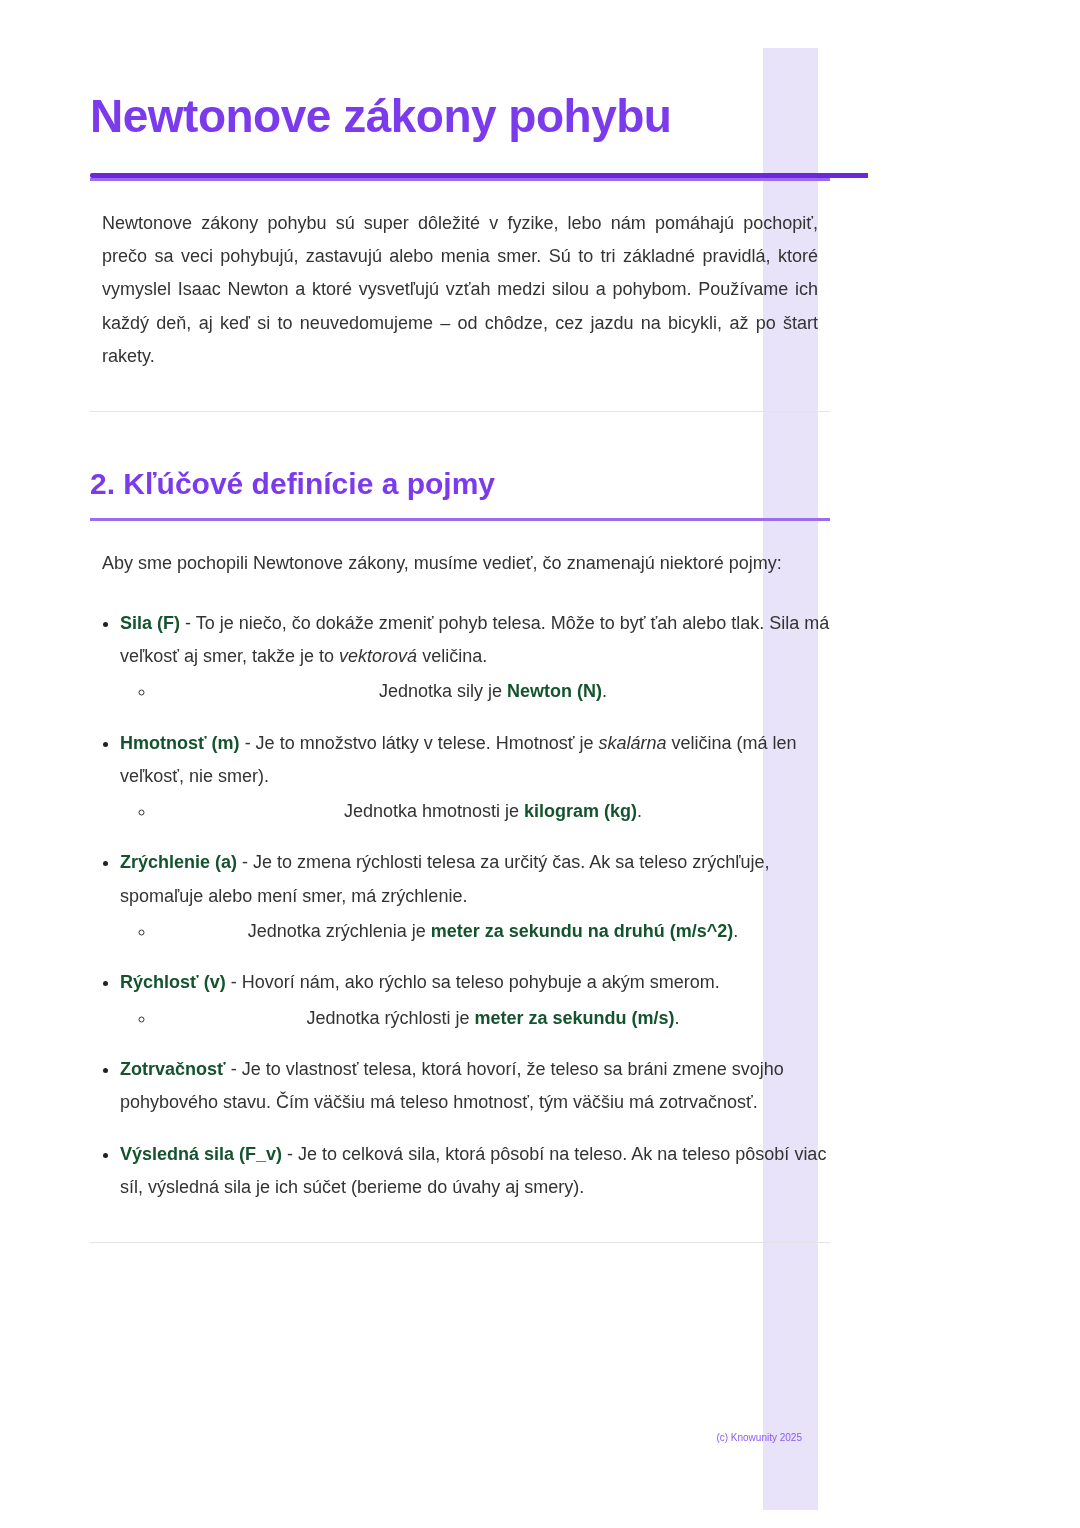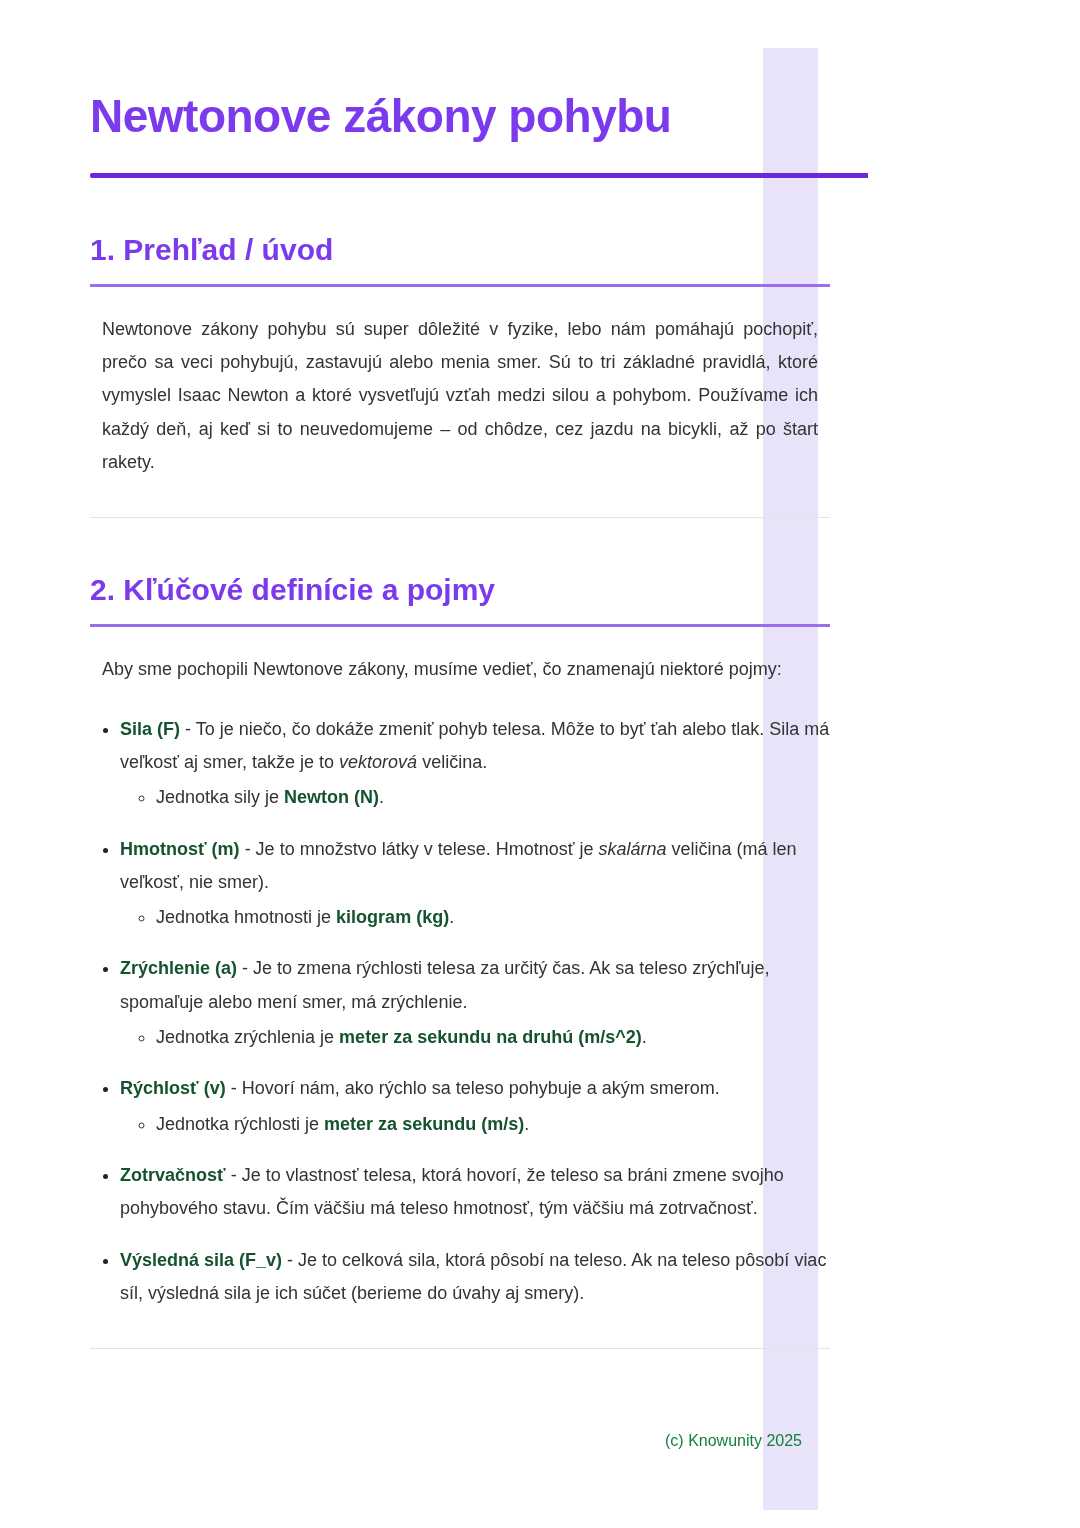--- a/index.html
+++ b/index.html
@@ -77,42 +77,41 @@
     color: #333333;
   }
   .def-item::marker { color: #222222; }
   .def-line em { font-style: italic; }
   strong { color: #14532d; font-weight: 700; }
   .sub-list {
     margin: 2px 0 0;
     padding-left: 36px;
     list-style: circle;
   }
-  .sub-item { margin: 0; }
+  .sub-item { margin: 0; text-align: center; }
   .sub-item::marker { color: #333333; }
   .footer {
     position: absolute;
     top: 1432px;
     right: 66px;
-    font-size: 16px;
-    color: #15803d;
+    font-size: 10px;
+    color: #8b5cf6;
   }
 </style>
 </head>
 <body>
 
 <div class="page">
   <div class="side-accent"></div>
 
   <main class="content">
     <h1 class="doc-title">Newtonove zákony pohybu</h1>
     <div class="title-rule"></div>
 
     <section>
-      <h2 class="sec-heading">1. Prehľad / úvod</h2>
       <div class="sec-rule"></div>
       <p class="para justify">Newtonove zákony pohybu sú super dôležité v fyzike, lebo nám pomáhajú pochopiť, prečo sa veci pohybujú, zastavujú alebo menia smer. Sú to tri základné pravidlá, ktoré vymyslel Isaac Newton a ktoré vysvetľujú vzťah medzi silou a pohybom. Používame ich každý deň, aj keď si to neuvedomujeme – od chôdze, cez jazdu na bicykli, až po štart rakety.</p>
     </section>
 
     <hr class="divider">
 
     <section>
       <h2 class="sec-heading">2. Kľúčové definície a pojmy</h2>
       <div class="sec-rule"></div>
       <p class="para justify">Aby sme pochopili Newtonove zákony, musíme vedieť, čo znamenajú niektoré pojmy:</p>

